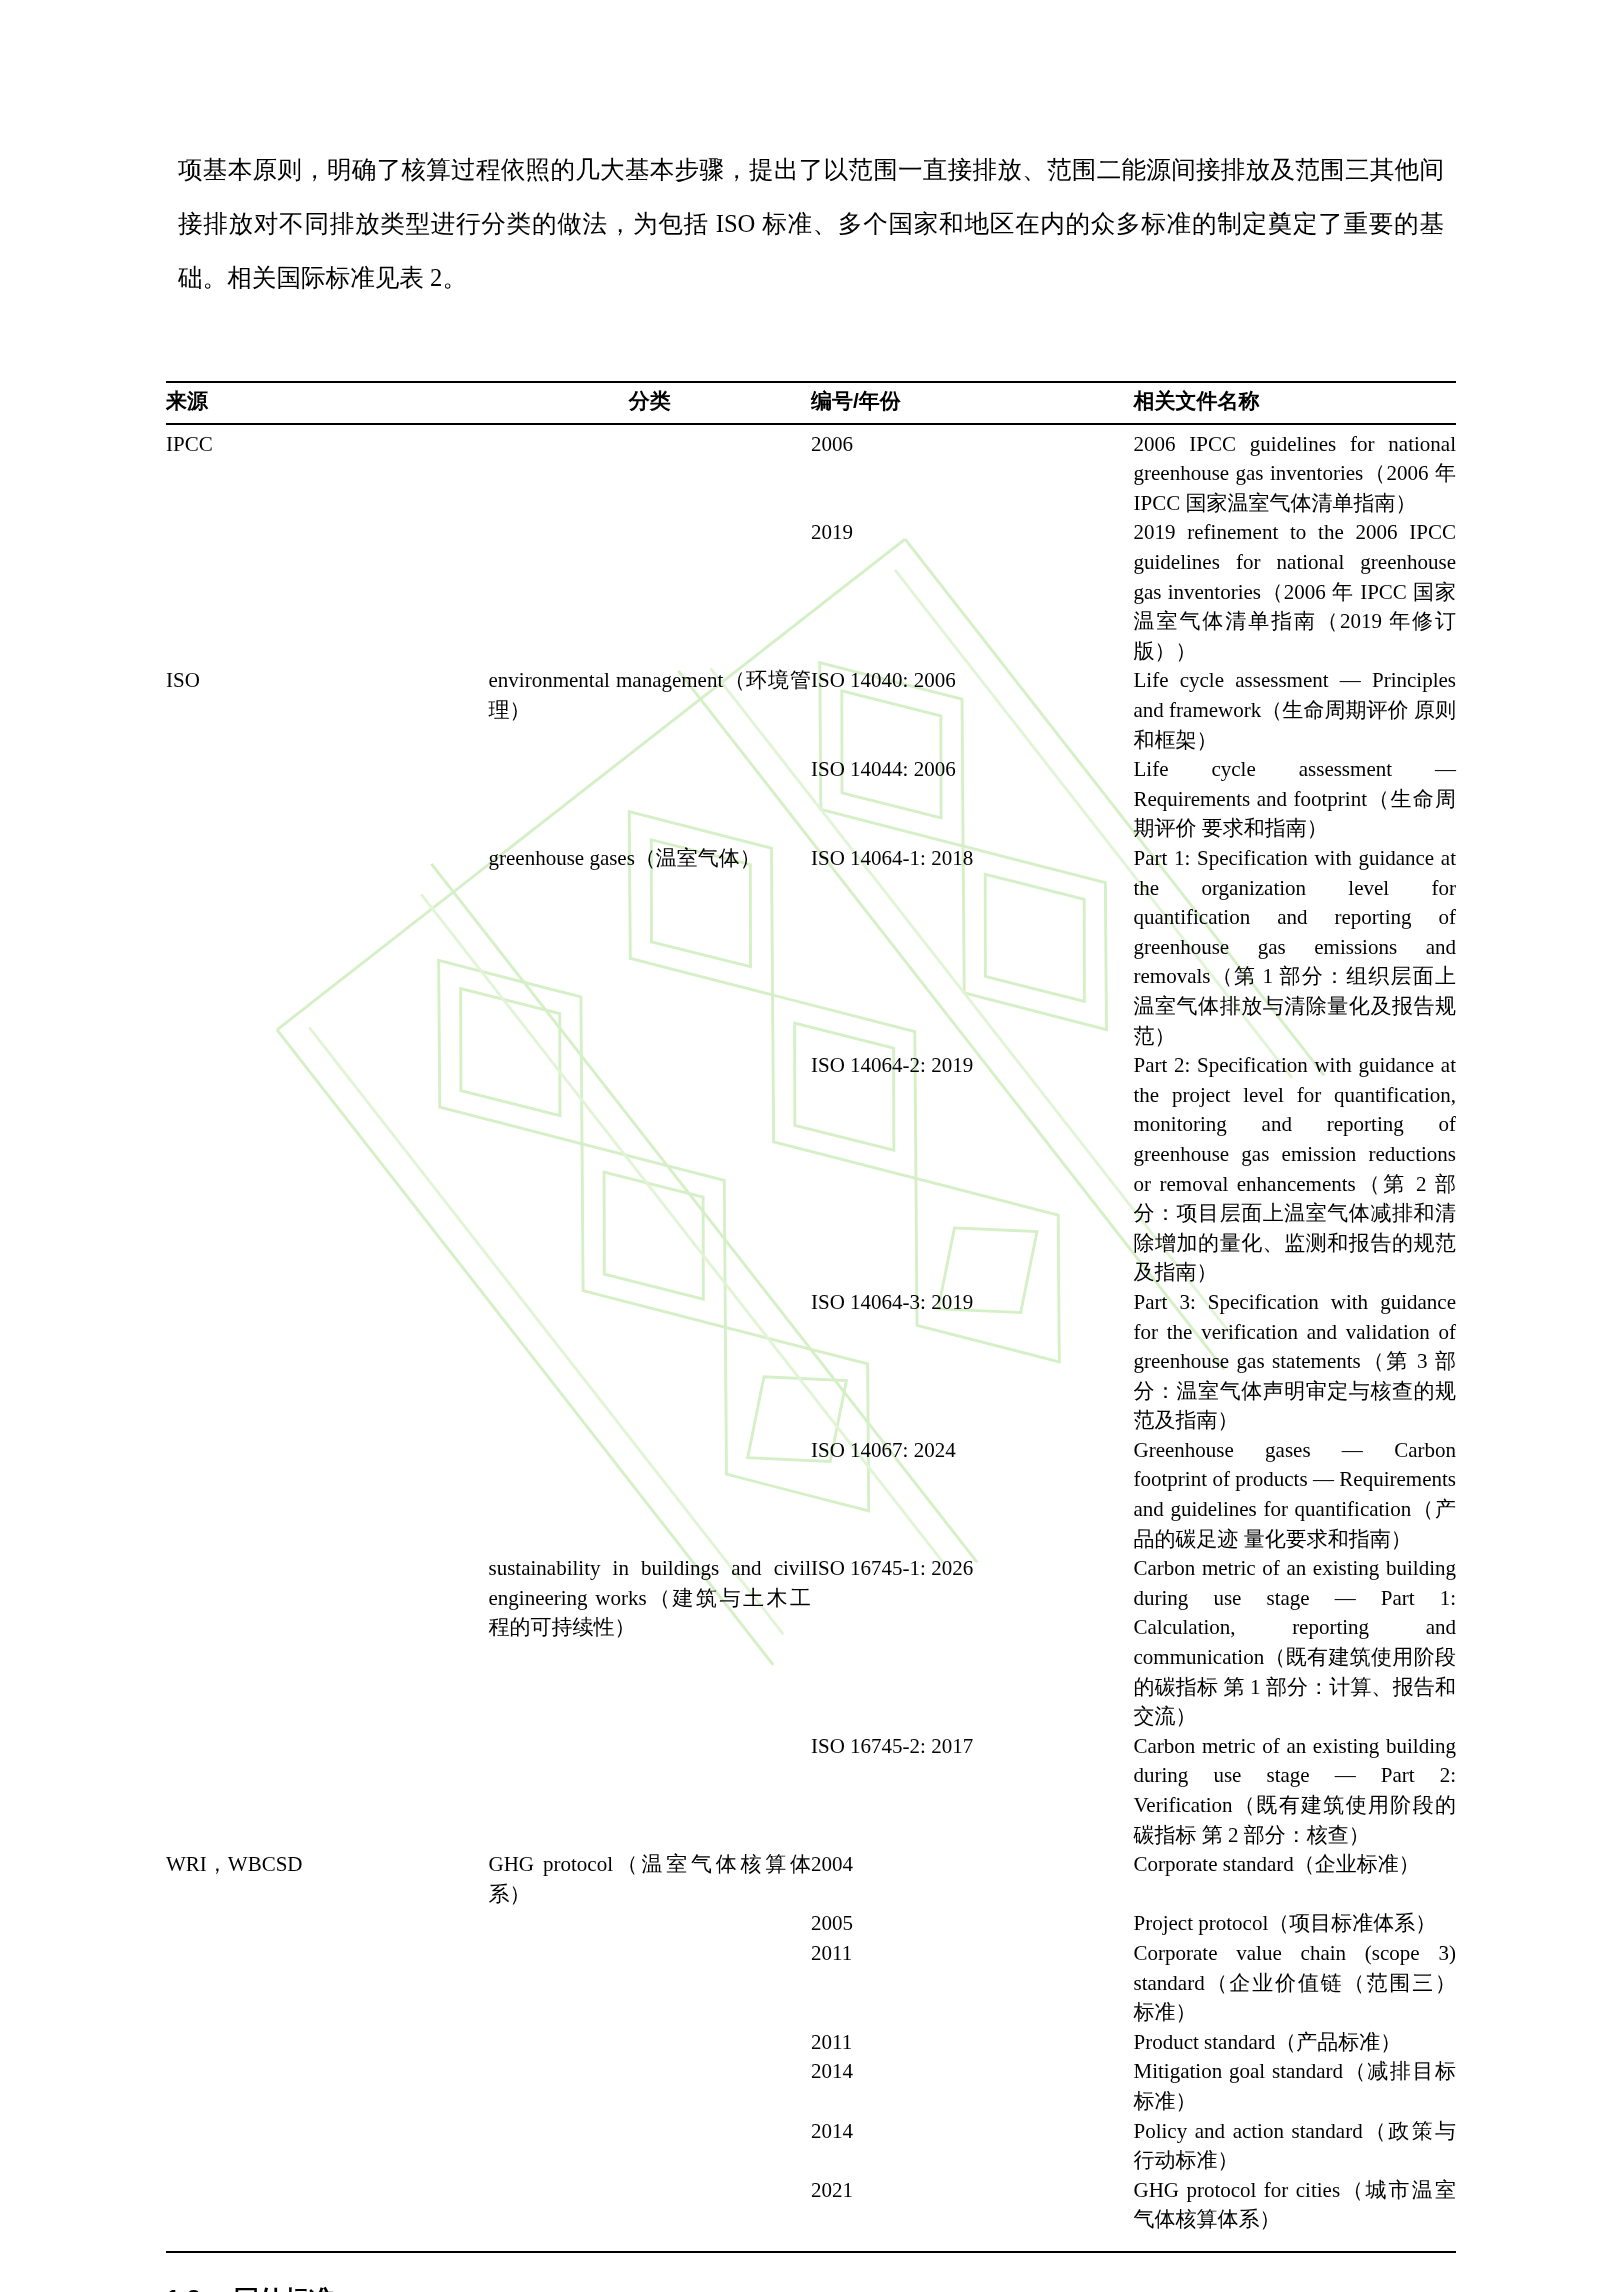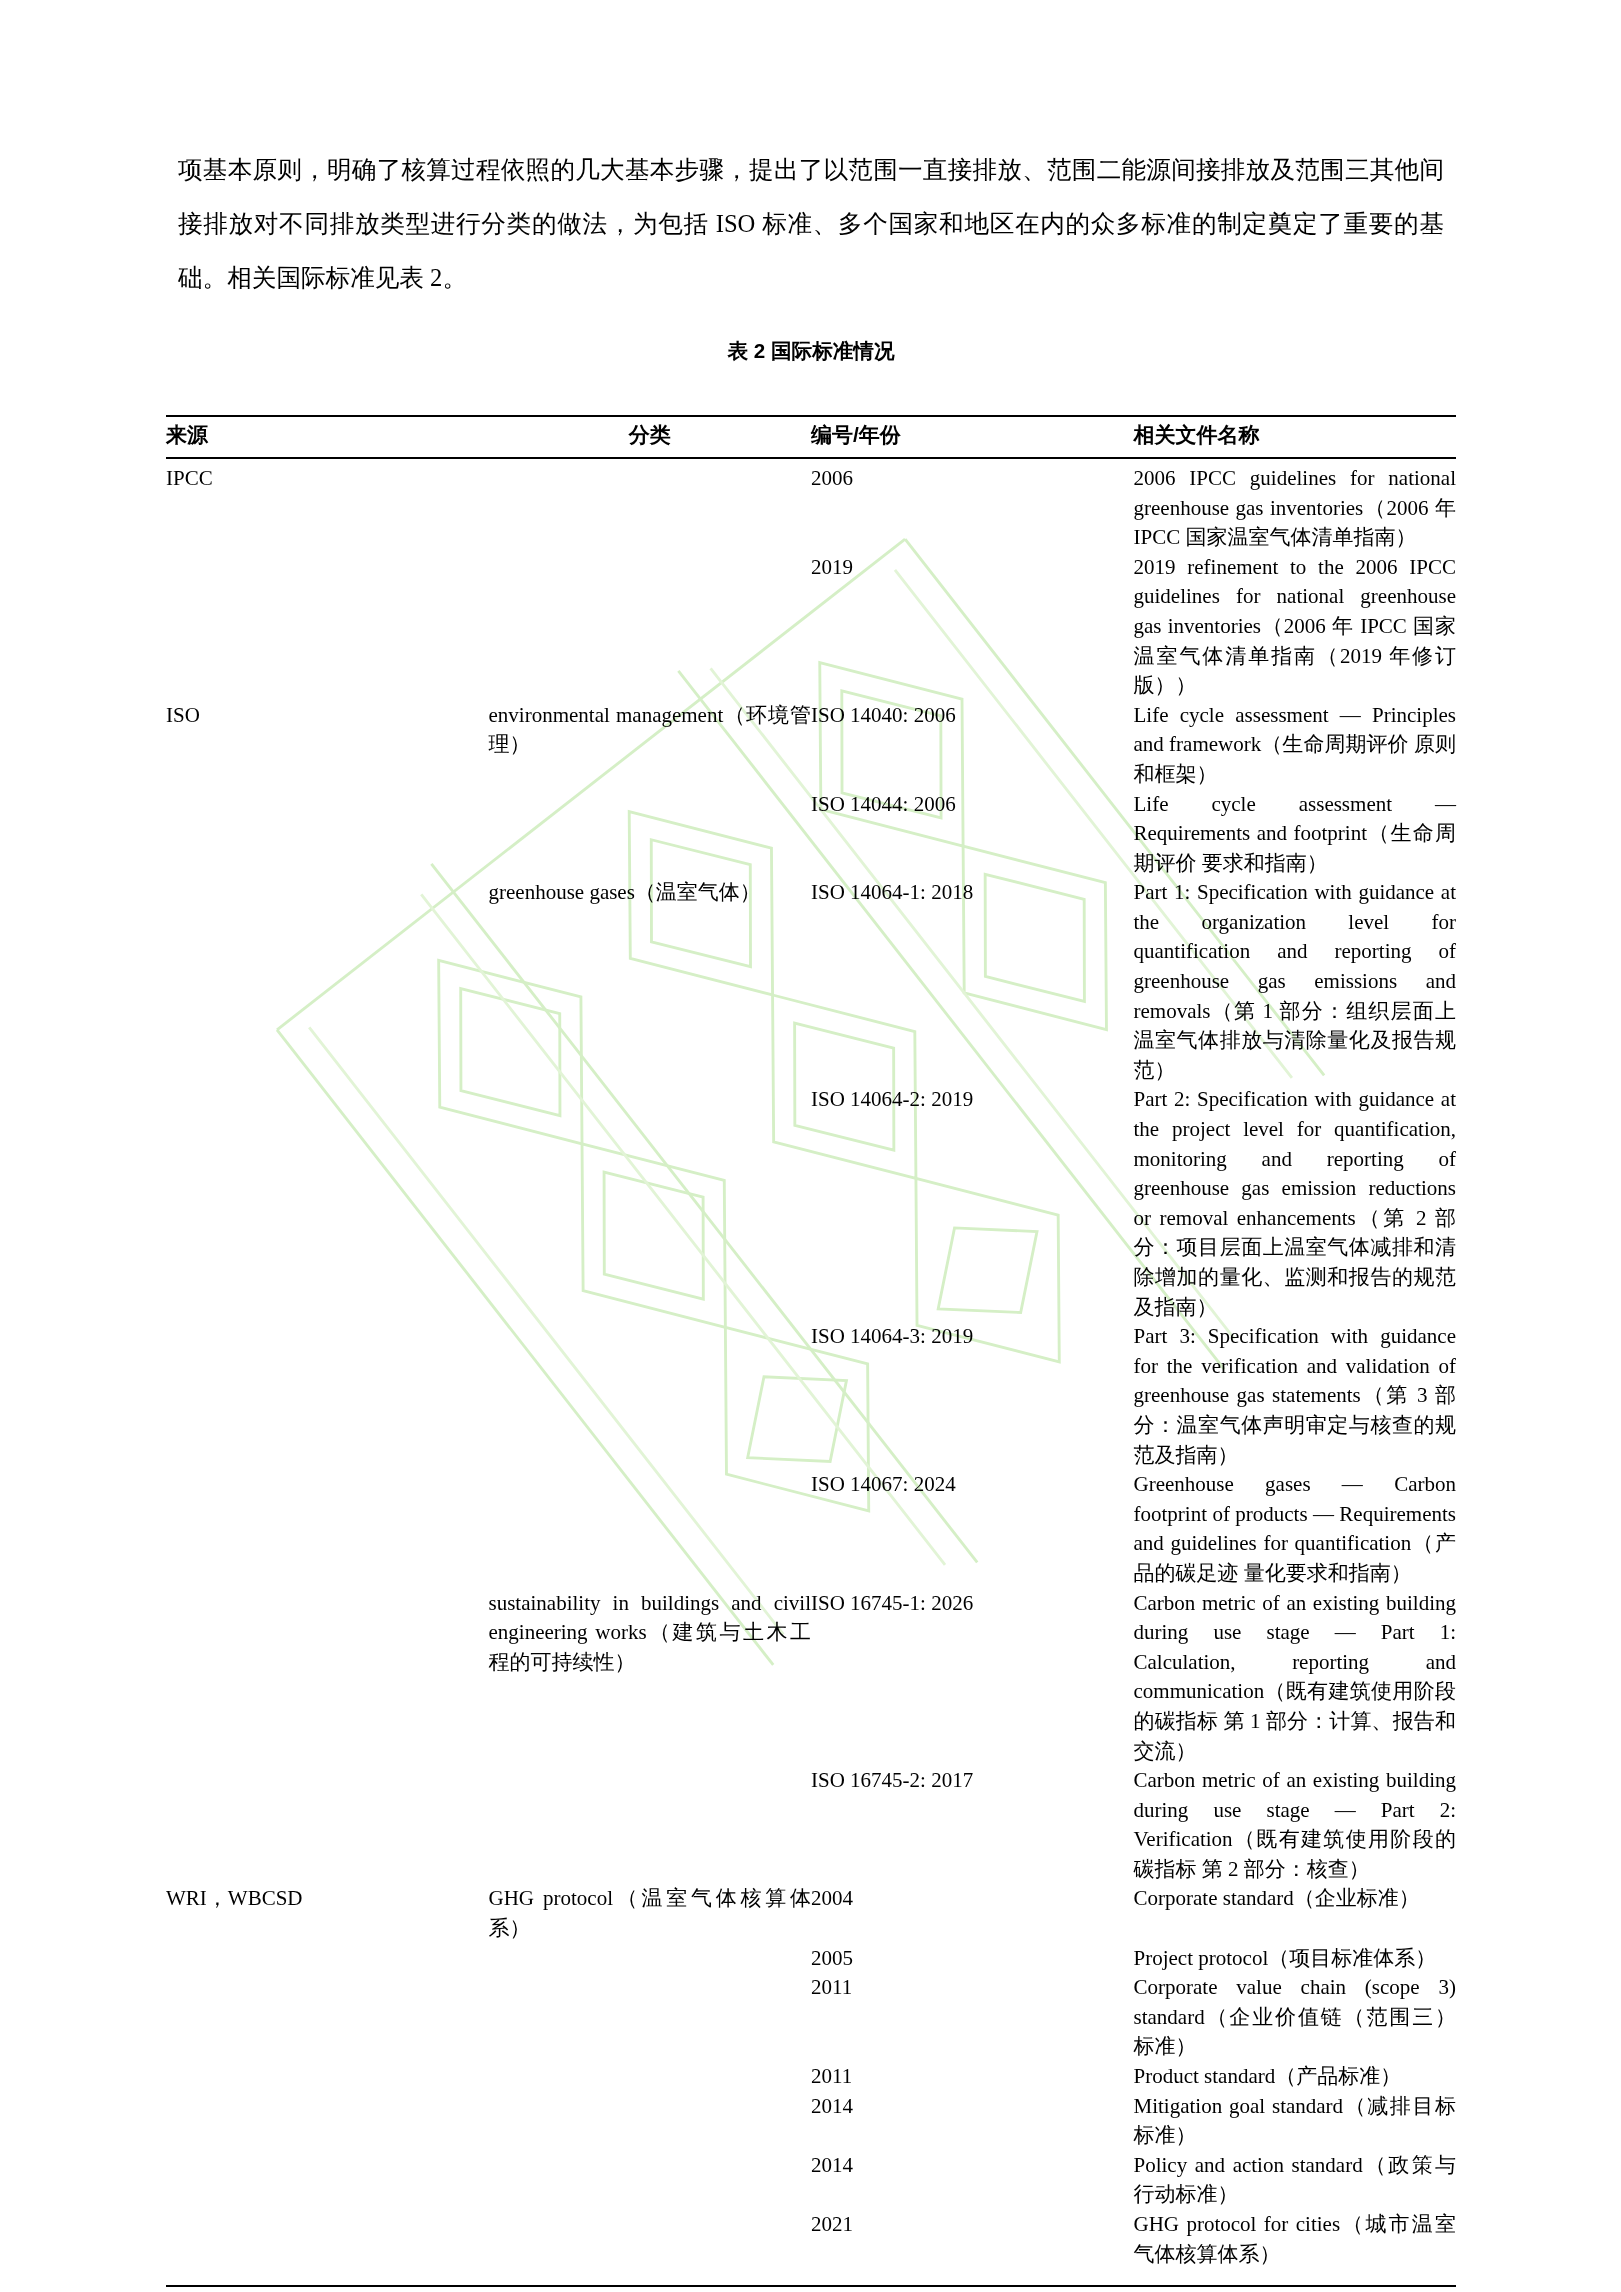--- a/index.html
+++ b/index.html
@@ -155,21 +155,20 @@
 <div id="page">
 
   <div class="sp-40"></div>
   <div class="sp-40"></div>
   <div style="height:59px"></div>
 
   <p class="para">项基本原则，明确了核算过程依照的几大基本步骤，提出了以范围一直接排放、范围二能源间接排放及范围三其他间接排放对不同排放类型进行分类的做法，为包括 ISO 标准、多个国家和地区在内的众多标准的制定奠定了重要的基础。相关国际标准见表 2。</p>
 
   <div class="sp-22"></div>
 
-  <div class="table-caption">表 2  国际标准情况</div>
 
   <table class="std-table">
     <thead>
       <tr>
         <th class="c-src">来源</th>
         <th class="c-cls">分类</th>
         <th class="c-num">编号/年份</th>
         <th class="c-name">相关文件名称</th>
       </tr>
     </thead>

